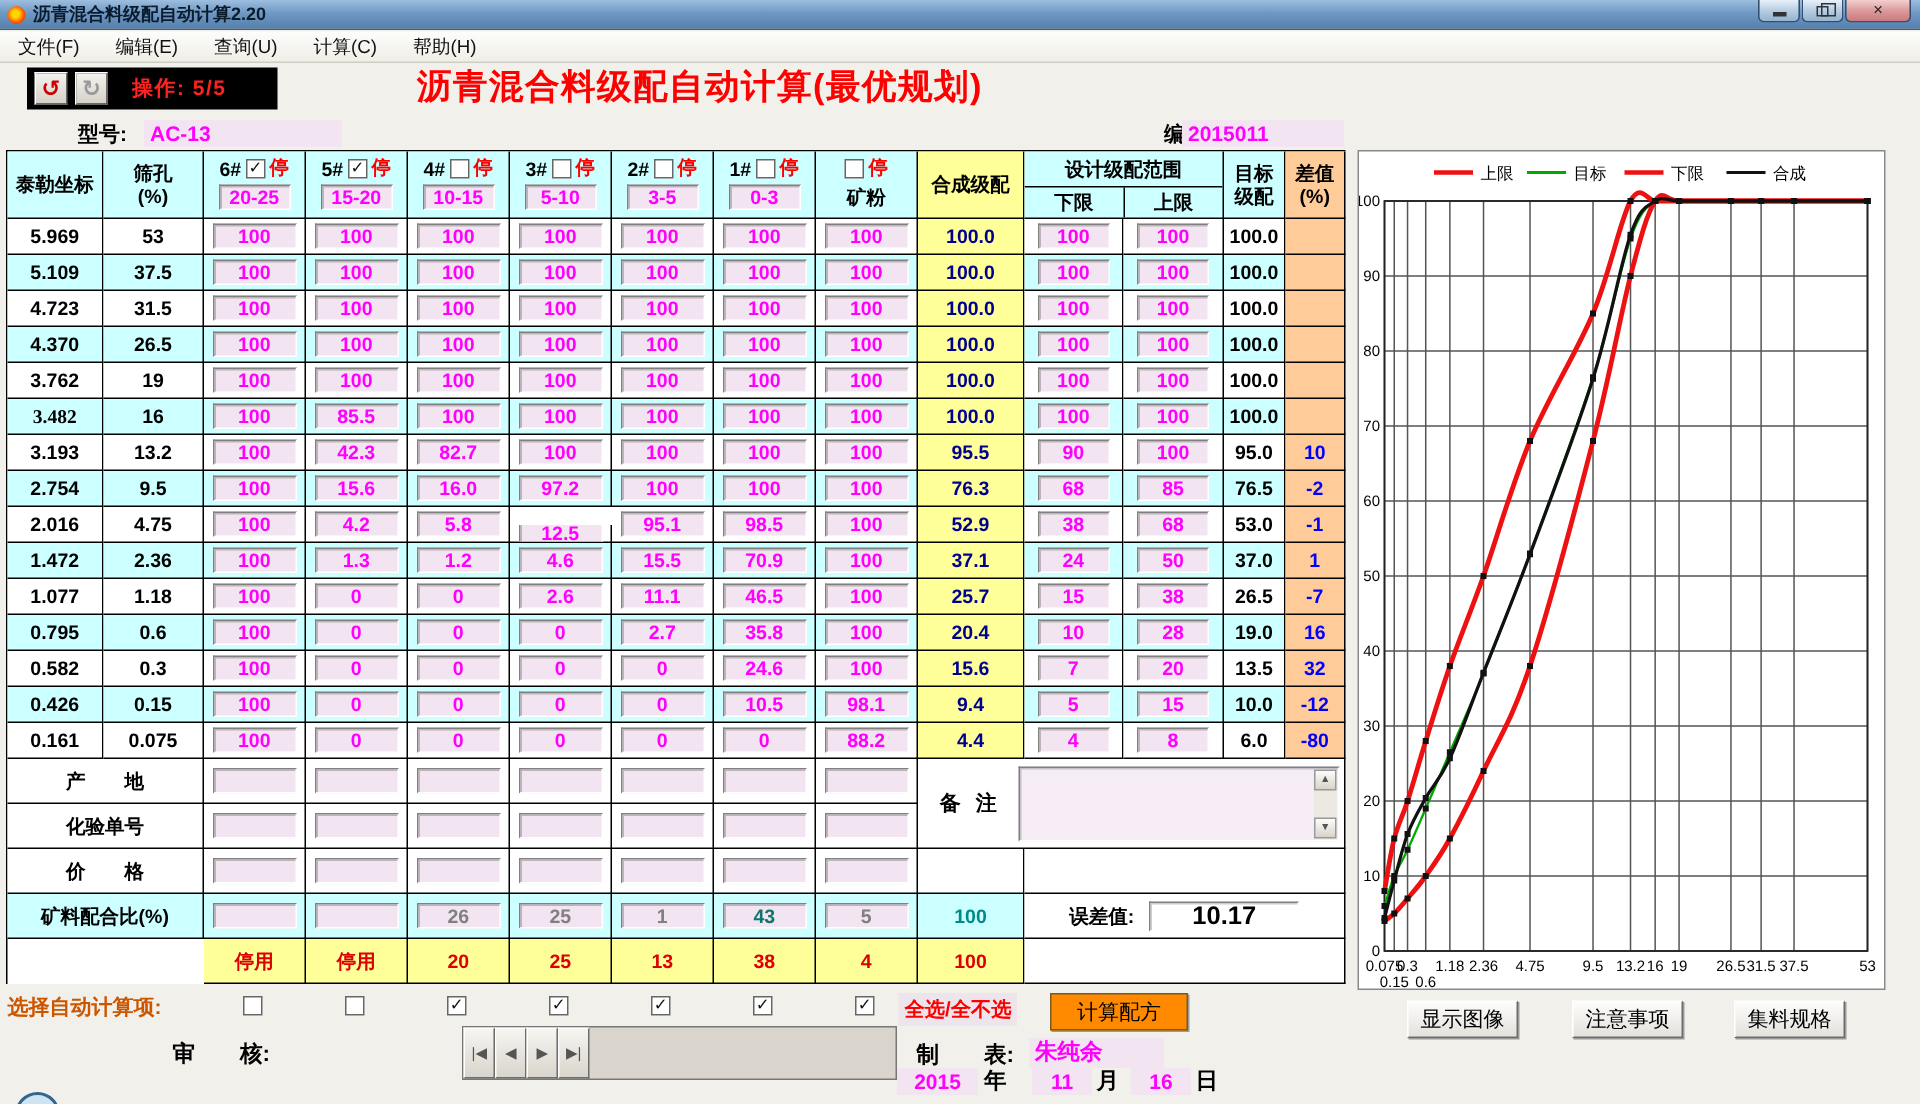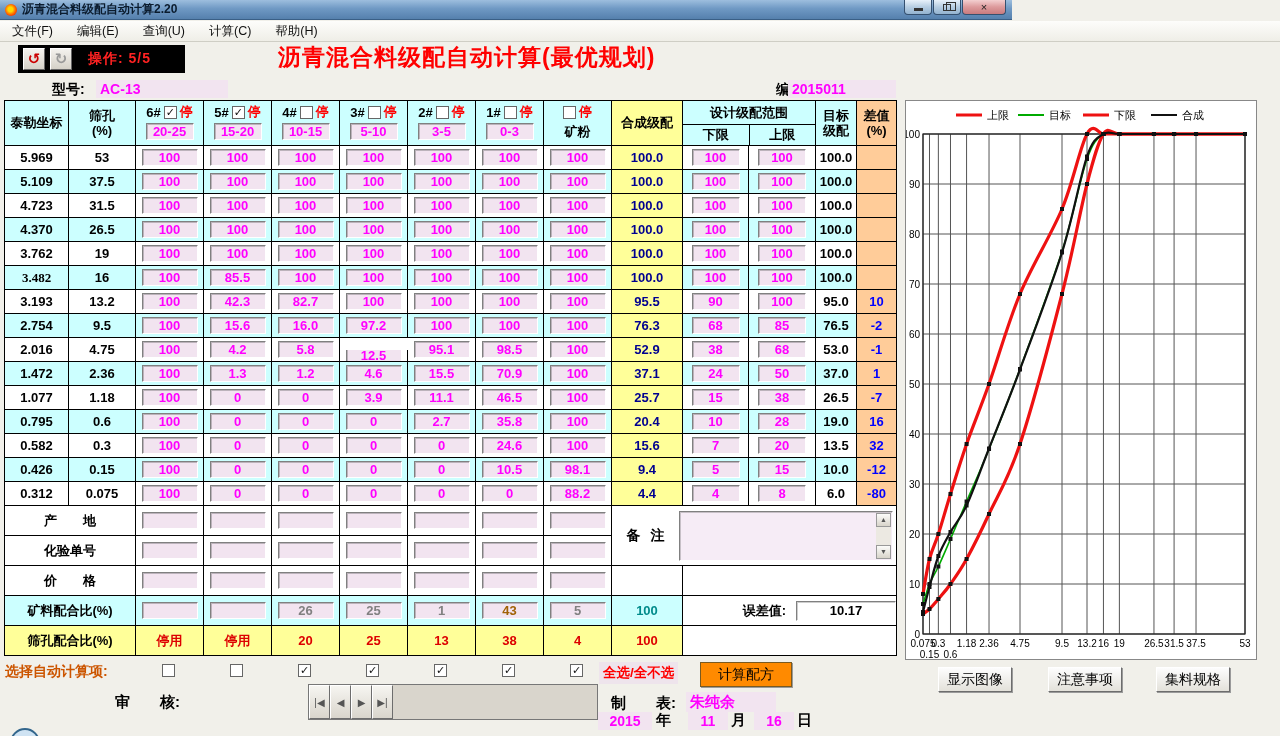--- a/index.html
+++ b/index.html
@@ -3,21 +3,21 @@
 <meta charset="utf-8">
 <style>
   * { margin:0; padding:0; box-sizing:border-box; }
   html,body { width:1280px; height:736px; }
   body {
     position:relative; overflow:hidden;
     background:#f1f0ea;
     font-family:"Liberation Sans","DejaVu Sans",sans-serif;
   }
   
-  .titlebar{position:absolute;left:0;top:0;width:1012px;height:20px;
+  .titlebar{position:absolute;left:0;top:0;width:1280px;height:20px;
     background:linear-gradient(#9dbede,#6f99c4 45%,#5580ad);border-bottom:1px solid #3a5f86;
     display:flex;align-items:center;}
   .app-icon{width:12px;height:12px;margin:0 5px 0 5px;border-radius:50%;
     background:radial-gradient(circle at 45% 45%, #ffd700 25%, #ff5500 60%, #b32400 100%);}
   .titletext{font-size:12px;color:#0b1c2e;font-weight:bold;}
   .wbtns{position:absolute;right:6px;top:0;display:flex;}
   .wbtn{width:28px;height:15px;border:1px solid #35506f;border-top:none;
     border-radius:0 0 4px 4px;background:linear-gradient(#e8f1fa,#b6cde2 50%,#93b3d0);
     display:flex;align-items:center;justify-content:center;font-size:10px;color:#222;margin-left:1px;}
   .wbtn.close{width:44px;background:linear-gradient(#f3cfd0,#dd9a9c 50%,#c97b7e);font-size:11px;}
@@ -66,24 +66,24 @@
   .designhdr .botl span{flex:1;display:flex;align-items:center;justify-content:center;}
   .designhdr .botl span:first-child{border-right:1px solid #000;}
   .remarkcell{justify-content:flex-start;padding:3px;}
   .remarklbl{width:64px;text-align:center;font-size:14px;letter-spacing:3px;flex:none;}
   .remarkbox{flex:1;height:50px;background:#f6ecf6;border:1px solid;position:relative;
     border-color:#808080 #fff #fff #808080;box-shadow:inset 1px 1px 0 rgba(90,90,90,.3);}
   .sbar{position:absolute;right:1px;top:1px;bottom:1px;width:15px;background:#ece9e2;
     display:flex;flex-direction:column;justify-content:space-between;}
   .sbtn{height:14px;background:linear-gradient(#fcfcfa,#d8d4ca);border:1px solid #999;
     font-size:7px;color:#555;display:flex;align-items:center;justify-content:center;}
-  .errwrap{justify-content:flex-end;gap:10px;}
+  .errwrap{justify-content:center;gap:10px;}
   .errinp{width:100px;height:20px;background:#fff;border:1px solid;text-align:center;
     border-color:#808080 #fff #fff #808080;box-shadow:inset 1px 1px 0 rgba(90,90,90,.3);
-    font-size:13px;font-weight:bold;color:#000;line-height:18px;}
+    font-size:17px;font-weight:bold;color:#000;line-height:18px;}
   
   .calcselect{position:absolute;left:5px;top:663px;font-size:14px;font-weight:bold;color:#cc5500;}
   .fcb{position:absolute;top:664px;}
   .selall{position:absolute;left:599px;top:662px;font-size:13.5px;font-weight:bold;color:#ff0000;
     background:#eee4ec;padding:2px 4px;}
   .btn3d{background:linear-gradient(#fdfdfd,#e3e1da);border:1px solid;border-color:#fff #6d6d6d #6d6d6d #fff;
     box-shadow:1px 1px 0 #9a9a9a;font-size:14px;color:#000;display:flex;align-items:center;justify-content:center;}
   .calcbtn{position:absolute;left:700px;top:662px;width:92px;height:25px;
     background:#ff8a00;border:1px solid #7a5a20;box-shadow:1px 1px 0 #9a9a9a;
     font-size:14px;display:flex;align-items:center;justify-content:center;}
@@ -552,21 +552,21 @@
     <div class="c bg-white" style="grid-area: 12 / 3 / span 1 / span 1;">
       <div class="inp ">100</div>
     </div>
     <div class="c bg-white" style="grid-area: 12 / 4 / span 1 / span 1;">
       <div class="inp ">0</div>
     </div>
     <div class="c bg-white" style="grid-area: 12 / 5 / span 1 / span 1;">
       <div class="inp ">0</div>
     </div>
     <div class="c bg-white" style="grid-area: 12 / 6 / span 1 / span 1;">
-      <div class="inp ">3.9</div>
+      <div class="inp ">2.6</div>
     </div>
     <div class="c bg-white" style="grid-area: 12 / 7 / span 1 / span 1;">
       <div class="inp ">11.1</div>
     </div>
     <div class="c bg-white" style="grid-area: 12 / 8 / span 1 / span 1;">
       <div class="inp ">46.5</div>
     </div>
     <div class="c bg-white" style="grid-area: 12 / 9 / span 1 / span 1;">
       <div class="inp ">100</div>
     </div>
@@ -668,21 +668,21 @@
     </div>
     <div class="c bg-yellow t-navy" style="grid-area: 15 / 10 / span 1 / span 1;">9.4</div>
     <div class="c bg-cyan" style="grid-area: 15 / 11 / span 1 / span 1;">
       <div class="inp small">5</div>
     </div>
     <div class="c bg-cyan" style="grid-area: 15 / 12 / span 1 / span 1;">
       <div class="inp small">15</div>
     </div>
     <div class="c bg-cyan" style="grid-area: 15 / 13 / span 1 / span 1;">10.0</div>
     <div class="c bg-peach t-blue" style="grid-area: 15 / 14 / span 1 / span 1;">-12</div>
-    <div class="c bg-white" style="grid-area: 16 / 1 / span 1 / span 1;">0.312</div>
+    <div class="c bg-white" style="grid-area: 16 / 1 / span 1 / span 1;">0.161</div>
     <div class="c bg-white" style="grid-area: 16 / 2 / span 1 / span 1;">0.075</div>
     <div class="c bg-white" style="grid-area: 16 / 3 / span 1 / span 1;">
       <div class="inp ">100</div>
     </div>
     <div class="c bg-white" style="grid-area: 16 / 4 / span 1 / span 1;">
       <div class="inp ">0</div>
     </div>
     <div class="c bg-white" style="grid-area: 16 / 5 / span 1 / span 1;">
       <div class="inp ">0</div>
     </div>
@@ -794,31 +794,30 @@
     <div class="c bg-cyan" style="grid-area: 20 / 5 / span 1 / span 1;">
       <div class="inp t-gray" style="color: rgb(128, 128, 128);">26</div>
     </div>
     <div class="c bg-cyan" style="grid-area: 20 / 6 / span 1 / span 1;">
       <div class="inp t-gray" style="color: rgb(128, 128, 128);">25</div>
     </div>
     <div class="c bg-cyan" style="grid-area: 20 / 7 / span 1 / span 1;">
       <div class="inp t-gray" style="color: rgb(128, 128, 128);">1</div>
     </div>
     <div class="c bg-cyan" style="grid-area: 20 / 8 / span 1 / span 1;">
-      <div class="inp t-gray" style="color: #a16207;">43</div>
+      <div class="inp t-gray" style="color: #0f766e;">43</div>
     </div>
     <div class="c bg-cyan" style="grid-area: 20 / 9 / span 1 / span 1;">
       <div class="inp t-gray" style="color: rgb(128, 128, 128);">5</div>
     </div>
     <div class="c bg-cyan t-teal" style="grid-area: 20 / 10 / span 1 / span 1;">100</div>
     <div class="c bg-white errwrap" style="grid-area: 20 / 11 / span 1 / span 4;">
       <span>误差值:</span>
       <div class="errinp">10.17</div>
     </div>
-    <div class="c bg-yellow" style="grid-area: 21 / 1 / span 1 / span 2;">筛孔配合比(%)</div>
     <div class="c bg-yellow t-red" style="grid-area: 21 / 3 / span 1 / span 1;">停用</div>
     <div class="c bg-yellow t-red" style="grid-area: 21 / 4 / span 1 / span 1;">停用</div>
     <div class="c bg-yellow t-red" style="grid-area: 21 / 5 / span 1 / span 1;">20</div>
     <div class="c bg-yellow t-red" style="grid-area: 21 / 6 / span 1 / span 1;">25</div>
     <div class="c bg-yellow t-red" style="grid-area: 21 / 7 / span 1 / span 1;">13</div>
     <div class="c bg-yellow t-red" style="grid-area: 21 / 8 / span 1 / span 1;">38</div>
     <div class="c bg-yellow t-red" style="grid-area: 21 / 9 / span 1 / span 1;">4</div>
     <div class="c bg-yellow t-red" style="grid-area: 21 / 10 / span 1 / span 1;">100</div>
     <div class="c bg-white" style="grid-area: 21 / 11 / span 1 / span 4;"></div>
   </div>

